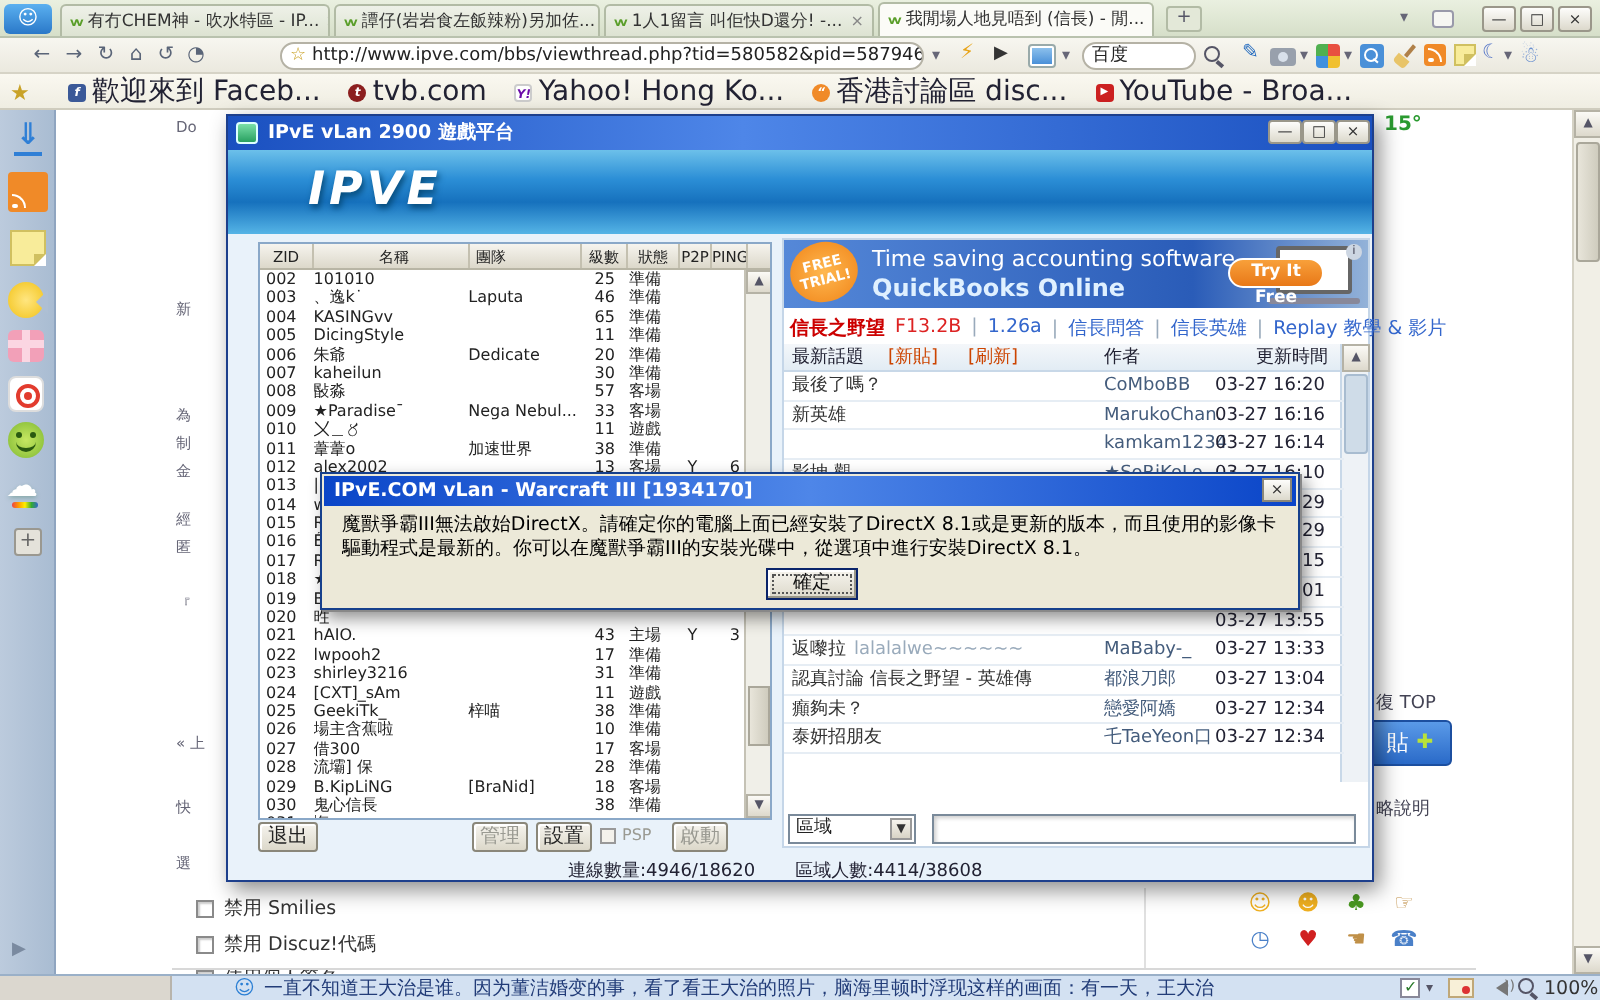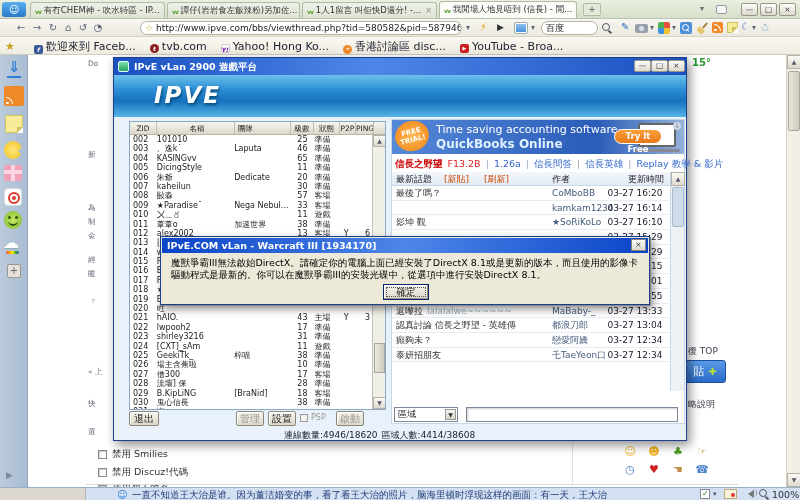--- a/index.html
+++ b/index.html
@@ -66,21 +66,21 @@
 #moon-icon{position:absolute;left:741px;top:2px;color:#5878c8;font-size:10px}
 #moon-icon::before{content:"☾"}
 #moon-dd{position:absolute;left:752px;top:4px;color:#667;font-size:8px}
 #snow-icon{position:absolute;left:760px;top:2px;color:#6a90d0;font-size:11px}
 #snow-icon::before{content:"☃"}
 .dd::before{content:"▾"}
 
 #bookmarks{position:absolute;left:0;top:37px;width:800px;height:18px;background:linear-gradient(#faf8f0,#efede2);border-bottom:1px solid #cfccbe}
 #bm-star{position:absolute;left:5px;top:3px;color:#c9a227;font-size:11px}
 #bm-host{position:absolute;left:34px;top:2px;height:14px;display:flex;gap:14px;align-items:center}
-.bm{display:flex;align-items:flex-end;gap:3px;font-size:11px;color:#223;white-space:nowrap}
+.bm{display:flex;align-items:center;gap:3px;font-size:14px;color:#223;white-space:nowrap}
 .bmi{width:9px;height:9px;border-radius:2px;position:relative;display:inline-block}
 .bmi::before{position:absolute;inset:0;text-align:center;line-height:9px;font-size:6px;color:#fff;font-weight:bold}
 .bmi.fb{background:#3b5998}.bmi.fb::before{content:"f"}
 .bmi.tvb{background:#8c1f1f;border-radius:50%}.bmi.tvb::before{content:"t"}
 .bmi.yh{background:#fff;border:1px solid #ccc}.bmi.yh::before{content:"Y!";color:#6b0aa8}
 .bmi.hk{background:#f08a28;border-radius:50%}.bmi.hk::before{content:"“"}
 .bmi.yt{background:#cc2020}.bmi.yt::before{content:"▶";font-size:5px}
 
 
 #sidebar{position:absolute;left:0;top:55px;width:28px;height:432px;background:linear-gradient(90deg,#bccbdd,#a9bcd2);border-right:1px solid #8fa5c0}
@@ -168,21 +168,21 @@
 
 
 .gbtn{position:absolute;height:15px;background:linear-gradient(#f6f4ee,#dcd8ca);border:1px solid #8a877a;box-shadow:inset 1px 1px #fff;border-radius:2px;font-size:10px;text-align:center;line-height:13px;color:#222}
 .gbtn.dis{color:#9a9a92}
 #btn-exit{left:15px;top:294px;width:30px}
 #btn-manage{left:122px;top:294px;width:28px}
 #btn-settings{left:154px;top:294px;width:28px}
 #psp-wrap{position:absolute;left:186px;top:296px;display:flex;gap:3px;align-items:center;font-size:8px;color:#9a9a92}
 #psp-wrap i{width:8px;height:8px;background:#f4f2ec;border:1px solid #999}
 #btn-start{left:222px;top:294px;width:28px}
-#gw-status{position:absolute;left:170px;top:312px;display:flex;gap:4px;font-size:9px;color:#223}
+#gw-status{position:absolute;left:170px;top:312px;display:flex;gap:20px;font-size:9px;color:#223}
 
 
 #panel{position:absolute;left:277px;top:2px;width:294px;height:305px;background:#fff;border:1px solid #c5d6e8}
 #ad{position:absolute;left:0;top:0;width:292px;height:34px;background:linear-gradient(90deg,#5588d8,#2a5cb8 70%,#93b2d8);overflow:hidden}
 #ad-badge{position:absolute;left:3px;top:1px;width:34px;height:30px;border-radius:50%;background:radial-gradient(#ffb850,#f08418);transform:rotate(-14deg);color:#fff;font-size:7px;font-weight:bold;text-align:center;line-height:8px;padding-top:7px}
 #ad-line1{position:absolute;left:44px;top:3px;color:#fff;font-size:11px;white-space:nowrap}
 #ad-line2{position:absolute;left:44px;top:17px;color:#dff0ff;font-size:12px;font-weight:bold;white-space:nowrap}
 #ad-laptop{position:absolute;left:246px;top:3px;width:38px;height:24px;background:#fff;border:2px solid #666;border-radius:2px}
 #ad-laptop::before{content:"";position:absolute;left:2px;bottom:2px;width:4px;height:8px;background:#5a5;box-shadow:6px 2px 0 -1px #48c,12px -2px 0 0 #f80}
 #ad-laptop::after{content:"";position:absolute;left:-6px;bottom:-7px;width:46px;height:3px;background:#889;border-radius:2px}
@@ -791,20 +791,25 @@
           <div id="fs-thumb"></div>
         </div>
         <div id="topics">
 
             <div class="topic">
               <span class="t-title"><b class="tt">最後了嗎？</b><i class="ts"></i></span>
               <span class="t-author">CoMboBB</span>
               <span class="t-time">03-27 16:20</span>
             </div>
 
+            <div class="topic">
+              <span class="t-title"><b class="tt">新英雄</b><i class="ts"></i></span>
+              <span class="t-author">MarukoChan.</span>
+              <span class="t-time">03-27 16:16</span>
+            </div>
 
             <div class="topic">
               <span class="t-author">kamkam1234</span>
               <span class="t-time">03-27 16:14</span>
             </div>
 
             <div class="topic">
               <span class="t-title"><b class="tt">影坤 觀</b><i class="ts"></i></span>
               <span class="t-author">★SoRiKoLo</span>
               <span class="t-time">03-27 16:10</span>

